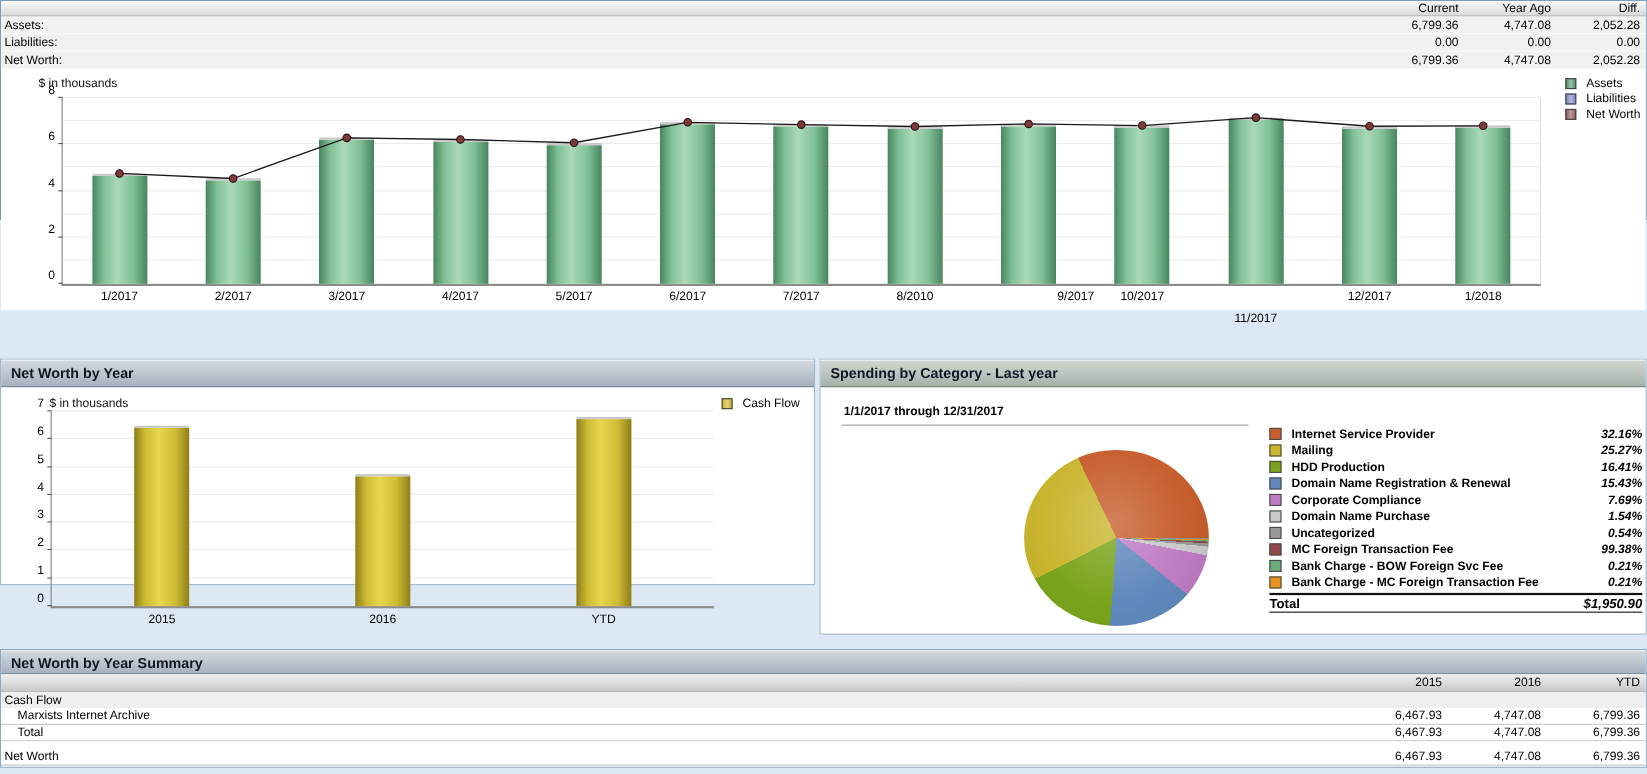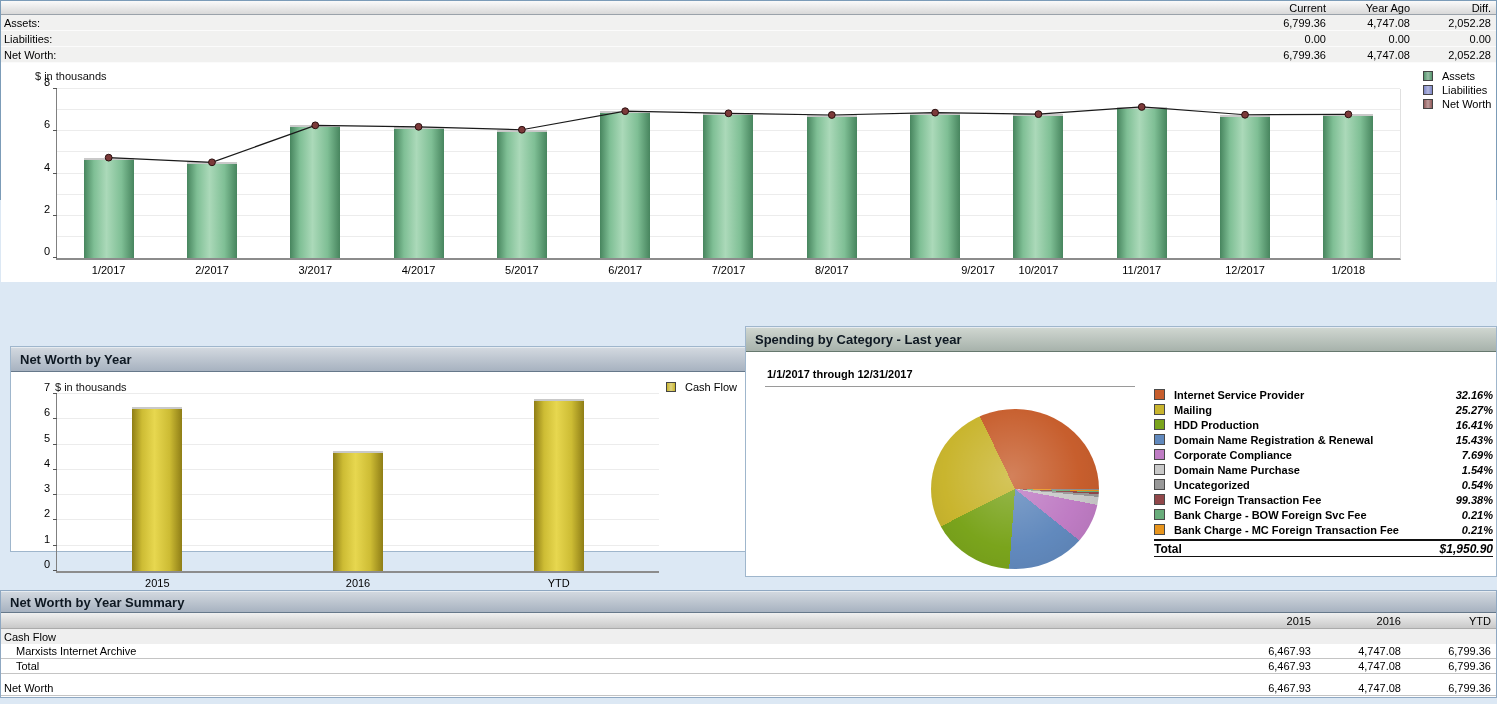--- a/index.html
+++ b/index.html
@@ -188,33 +188,33 @@
           <div class="bar-green" style="height: 86.875%;"></div>
         </div>
         <span class="xlabel" style="left: 568.192px;">6/2017</span>
         <div class="bar-cell" style="left: 619.846px; width: 103.308px; height: 100%;">
           <div class="bar-green" style="height: 85.625%;"></div>
         </div>
         <span class="xlabel" style="left: 671.5px;">7/2017</span>
         <div class="bar-cell" style="left: 723.154px; width: 103.308px; height: 100%;">
           <div class="bar-green" style="height: 84.625%;"></div>
         </div>
-        <span class="xlabel" style="left: 774.808px;">8/2017</span>
+        <span class="xlabel" style="left: 774.808px;">8/2010</span>
         <div class="bar-cell" style="left: 826.462px; width: 103.308px; height: 100%;">
           <div class="bar-green" style="height: 86%;"></div>
         </div>
         <span class="xlabel" style="left: 921px;">9/2017</span>
         <div class="bar-cell" style="left: 929.769px; width: 103.308px; height: 100%;">
           <div class="bar-green" style="height: 85.125%;"></div>
         </div>
         <span class="xlabel" style="left: 981.423px;">10/2017</span>
         <div class="bar-cell" style="left: 1033.08px; width: 103.308px; height: 100%;">
           <div class="bar-green" style="height: 89.375%;"></div>
         </div>
-        <span class="xlabel" style="left: 1084.73px;">11/2017</span>
+        <span class="xlabel" style="left: 1084.73px; margin-top: 20px;">11/2017</span>
         <div class="bar-cell" style="left: 1136.38px; width: 103.308px; height: 100%;">
           <div class="bar-green" style="height: 84.75%;"></div>
         </div>
         <span class="xlabel" style="left: 1188.04px;">12/2017</span>
         <div class="bar-cell" style="left: 1239.69px; width: 103.308px; height: 100%;">
           <div class="bar-green" style="height: 85%;"></div>
         </div>
         <span class="xlabel" style="left: 1291.35px;">1/2018</span>
         <svg width="1343" height="169" class="line-svg">
           <polyline points="51.65384615384615,68.65625 154.96153846153845,73.30375 258.2692307692308,36.33500000000001 361.5769230769231,37.81375 464.88461538461536,40.77124999999998 568.1923076923077,22.181250000000006 671.5,24.293750000000017 774.8076923076923,25.983750000000015 878.1153846153846,23.659999999999997 981.4230769230769,25.138750000000016 1084.7307692307693,17.956249999999983 1188.0384615384614,25.772500000000008 1291.3461538461538,25.349999999999994" fill="none" stroke="#1A1A1A" stroke-width="1.2"></polyline>
@@ -243,21 +243,21 @@
           <span>Liabilities</span>
         </div>
         <div class="leg1-row">
           <span class="leg1-sw" style="background: linear-gradient(90deg, rgb(146, 91, 91) 0%, rgba(255, 255, 255, 0.4) 50%, rgb(146, 91, 91) 100%), rgb(146, 91, 91);"></span>
           <span>Net Worth</span>
         </div>
       </div>
   </div>
 </div>
 
-<div class="panel" style="left:10px; top:326px; width:741px; height:206px;margin-top:20px;">
+<div class="panel" style="left:0; top:326px; width:741px; height:206px;">
   <div class="panel-hd">Net Worth by Year</div>
   <div class="panel-body">
     <span class="axis-unit" style="left:44px; top:9px;">$ in thousands</span>
     <div class="plot" id="plot2" style="left:45px; top:22px; width:603px; height:179px;">
         <div class="gridline" style="bottom: 14.2857%;"></div>
         <div class="gridline" style="bottom: 28.5714%;"></div>
         <div class="gridline" style="bottom: 42.8571%;"></div>
         <div class="gridline" style="bottom: 57.1429%;"></div>
         <div class="gridline" style="bottom: 71.4286%;"></div>
         <div class="gridline" style="bottom: 85.7143%;"></div>

